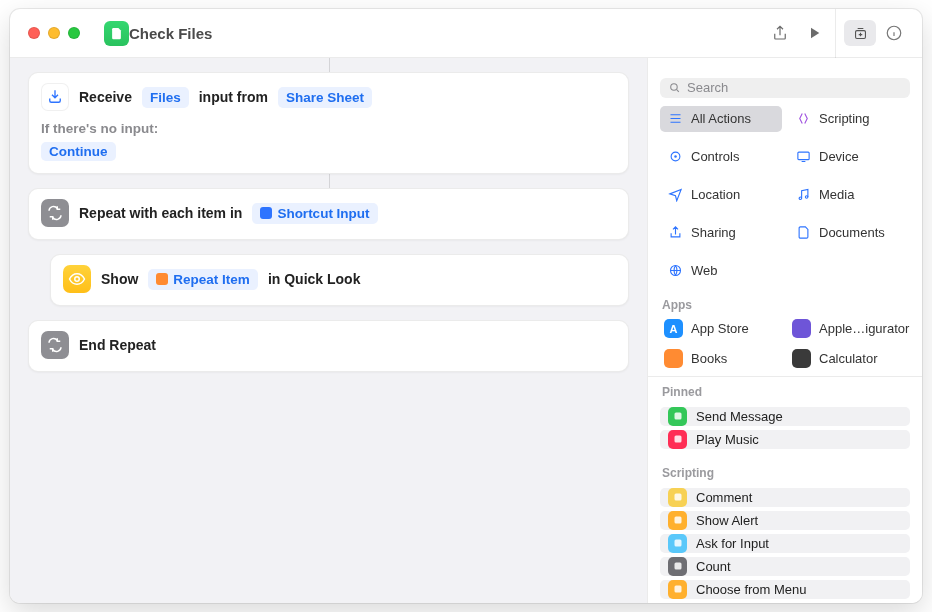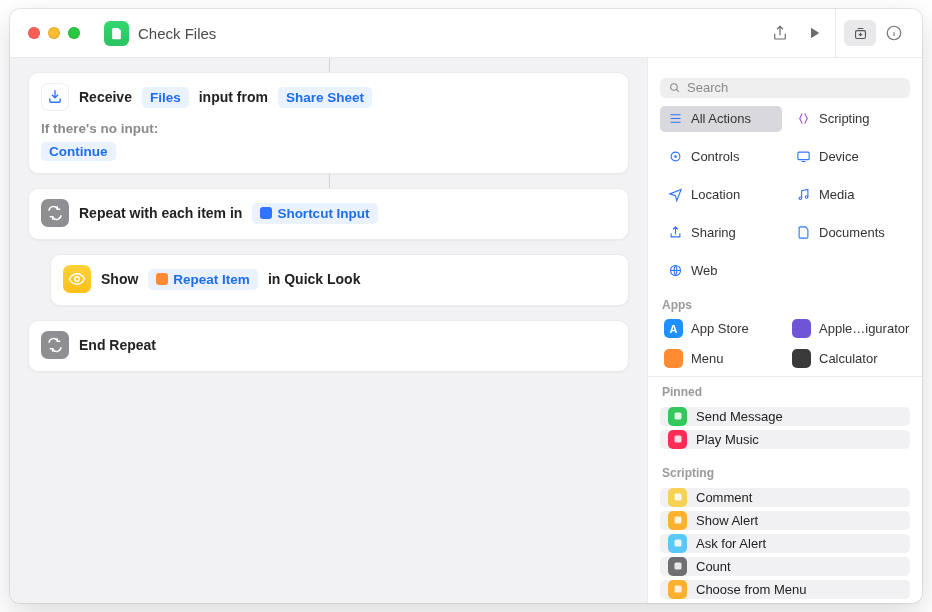--- a/index.html
+++ b/index.html
@@ -6,21 +6,21 @@
 body { background: #fff; width: 932px; height: 612px; overflow: hidden; }
 .window { width: 912px; height: 594px; margin: 9px 10px; border-radius: 10px; background: #fff; box-shadow: 0 0 0 1px rgba(0,0,0,0.08), 0 10px 30px rgba(0,0,0,0.15); display: flex; flex-direction: column; overflow: hidden; }
 .titlebar { height: 49px; display: flex; align-items: center; padding: 0 12px 0 18px; border-bottom: 1px solid rgba(0,0,0,0.08); }
 .traffic { display: flex; gap: 8px; }
 .tl { width: 12px; height: 12px; border-radius: 50%; }
 .tl.red { background: #ff5f57; border: 0.5px solid rgba(0,0,0,0.1); }
 .tl.yellow { background: #febc2e; border: 0.5px solid rgba(0,0,0,0.1); }
 .tl.green { background: #28c840; border: 0.5px solid rgba(0,0,0,0.1); }
 .app-badge { width: 25px; height: 25px; border-radius: 6px; background: linear-gradient(180deg,#34d770,#29c25e); display: flex; align-items: center; justify-content: center; margin-left: 24px; }
 .app-badge svg { width: 15px; height: 15px; fill: #fff; }
-.title { margin-left: 9px; font-size: 15px; font-weight: 400; color: #4a4a4a; }
+.title { font-size: 15px; font-weight: 700; color: #4a4a4a; }
 .tb-spacer { flex: 1; }
 .tb-btn { width: 34px; height: 30px; display: flex; align-items: center; justify-content: center; color: #6b6b6b; border-radius: 5px; }
 .tb-btn svg { width: 18px; height: 18px; stroke: currentColor; fill: none; stroke-width: 1.6; }
 .tb-btn.play svg { fill: currentColor; stroke: none; }
 .tb-sep { width: 1px; height: 49px; background: rgba(0,0,0,0.08); margin: 0 4px; }
 .tb-right-group { display:flex; align-items:center; gap:2px; padding-left:4px;}
 .tb-iconbox { width: 32px; height: 26px; border-radius: 6px; background: #e9e9ec; display:flex; align-items:center; justify-content:center; color:#555;}
 .tb-iconbox svg { width:17px; height:17px; stroke:currentColor; fill:none; stroke-width:1.6;}
 .tb-info { width:32px; height:26px; display:flex; align-items:center; justify-content:center; color:#777;}
 .tb-info svg { width:18px; height:18px; stroke:currentColor; fill:none; stroke-width:1.6;}
@@ -271,21 +271,21 @@
           <div class="app">
             <span class="ai" style="background:#1e90ff">A</span>
             <span>App Store</span>
           </div>
           <div class="app">
             <span class="ai" style="background:#6e55d8"></span>
             <span>Apple…igurator</span>
           </div>
           <div class="app">
             <span class="ai" style="background:#ff8b32"></span>
-            <span>Menu</span>
+            <span>Books</span>
           </div>
           <div class="app">
             <span class="ai" style="background:#3a3a3a"></span>
             <span>Calculator</span>
           </div>
         </div>
       <div class="hr"></div>
       <div class="sect-label">Pinned</div>
       <div class="list" id="pinned">
           <div class="li">
@@ -322,21 +322,21 @@
               </svg>
             </span>
             <span>Show Alert</span>
           </div>
           <div class="li">
             <span class="lic" style="background:#5ac8fa">
               <svg viewBox="0 0 24 24">
                 <rect x="5" y="5" width="14" height="14" rx="3" fill="rgba(255,255,255,0.85)"></rect>
               </svg>
             </span>
-            <span>Ask for Alert</span>
+            <span>Ask for Input</span>
           </div>
           <div class="li">
             <span class="lic" style="background:#6e6e73">
               <svg viewBox="0 0 24 24">
                 <rect x="5" y="5" width="14" height="14" rx="3" fill="rgba(255,255,255,0.85)"></rect>
               </svg>
             </span>
             <span>Count</span>
           </div>
           <div class="li">

